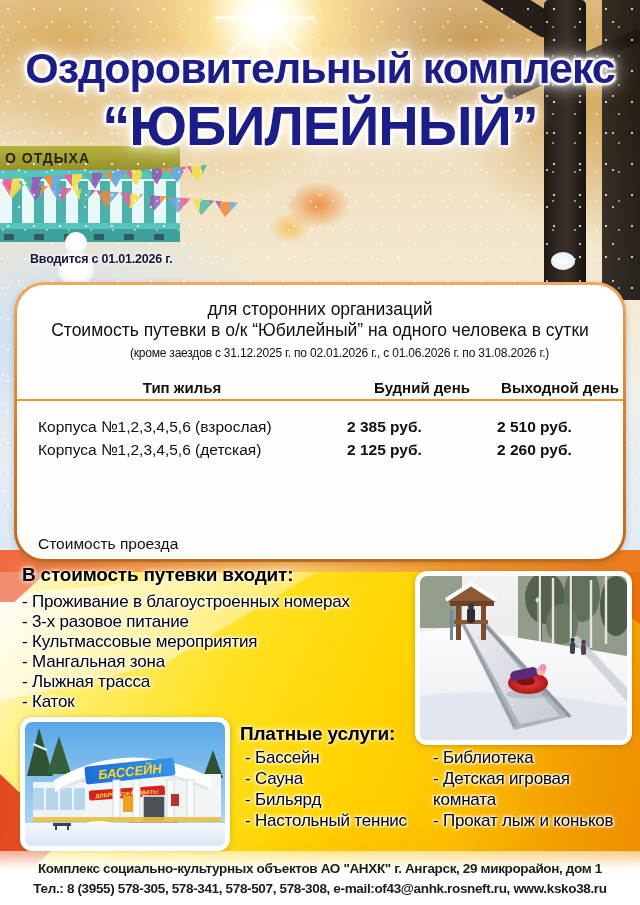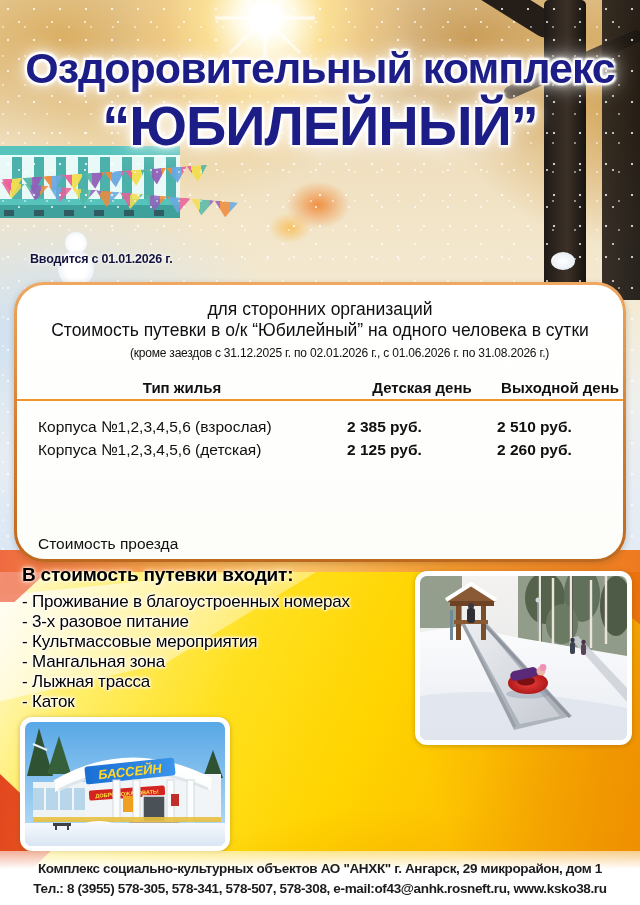--- a/index.html
+++ b/index.html
@@ -213,20 +213,21 @@
   <div class="hero">
     <div class="sun-rays"></div>
     <div class="branch-1"></div>
     <div class="branch-2"></div>
     <div class="trunk-main">
       <div class="snow-patch"></div>
     </div>
     <div class="trunk-right"></div>
 
     <div class="building">
+      <div class="building-sign">О ОТДЫХА</div>
       <div class="building-wall">
         <div class="building-windows"></div>
         <div class="building-base">
           <div class="building-benches"></div>
         </div>
       </div>
     </div>
     <div class="garland garland-1"></div>
     <div class="garland garland-2"></div>
     <div class="snowman">
@@ -253,21 +254,21 @@
   </div>
 
   <div class="card">
     <div class="card-inner">
       <div class="card-h">для сторонних организаций</div>
       <div class="card-h">Стоимость путевки в о/к “Юбилейный” на одного человека в сутки</div>
       <div class="card-excl">(кроме заездов с 31.12.2025 г. по 02.01.2026 г., с 01.06.2026 г. по 31.08.2026 г.)</div>
 
       <div class="tgrid thead">
         <div>Тип жилья</div>
-        <div>Детская день</div>
+        <div>Будний день</div>
         <div>Выходной день</div>
       </div>
       <div class="rule"></div>
 
       <div class="tbody">
         <div class="tgrid trow">
           <div class="cell-type">Корпуса №1,2,3,4,5,6 (взрослая)</div>
           <div class="cell-price">2 385 руб.</div>
           <div class="cell-price">2 510 руб.</div>
         </div>
@@ -421,19 +422,35 @@
       <rect x="104" y="100" width="50" height="4" fill="#b8a890"></rect>
       <rect x="99" y="104" width="60" height="4" fill="#a89880"></rect>
       <rect x="0" y="101" width="200" height="23" fill="url(#snowfG)"></rect>
       <rect x="28" y="101" width="18" height="3" fill="#3e4248"></rect>
       <rect x="30" y="104" width="2" height="4" fill="#3e4248"></rect>
       <rect x="42" y="104" width="2" height="4" fill="#3e4248"></rect>
       <path d="M60,101 q14,-4 28,0 z" fill="#ffffff"></path>
     </svg>
   </div>
 
+  <div class="paid">
+    <div class="sec-title">Платные услуги:</div>
+    <div class="paid-cols">
+      <ul class="paid-col-left">
+        <li class="glow-item">- Бассейн</li>
+        <li class="glow-item">- Сауна</li>
+        <li class="glow-item">- Бильярд</li>
+        <li class="glow-item">- Настольный теннис</li>
+      </ul>
+      <ul class="paid-col-right">
+        <li class="glow-item">- Библиотека</li>
+        <li class="glow-item">- Детская игровая комната</li>
+        <li class="glow-item">- Прокат лыж и коньков</li>
+      </ul>
+    </div>
+  </div>
 
   <div class="footer">
     <div>Комплекс социально-культурных объектов АО "АНХК" г. Ангарск, 29 микрорайон, дом 1</div>
     <div>Тел.: 8 (3955) 578-305, 578-341, 578-507, 578-308, e-mail:of43@anhk.rosneft.ru, www.ksko38.ru</div>
   </div>
 
 </div>
 
 </body></html>

